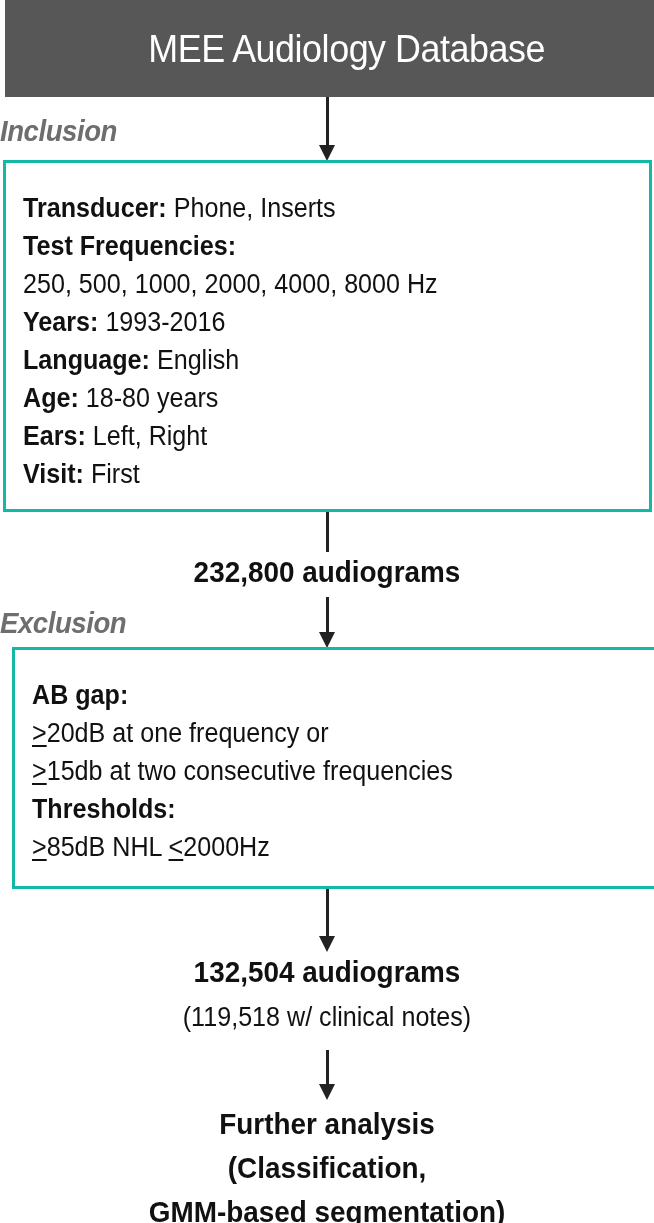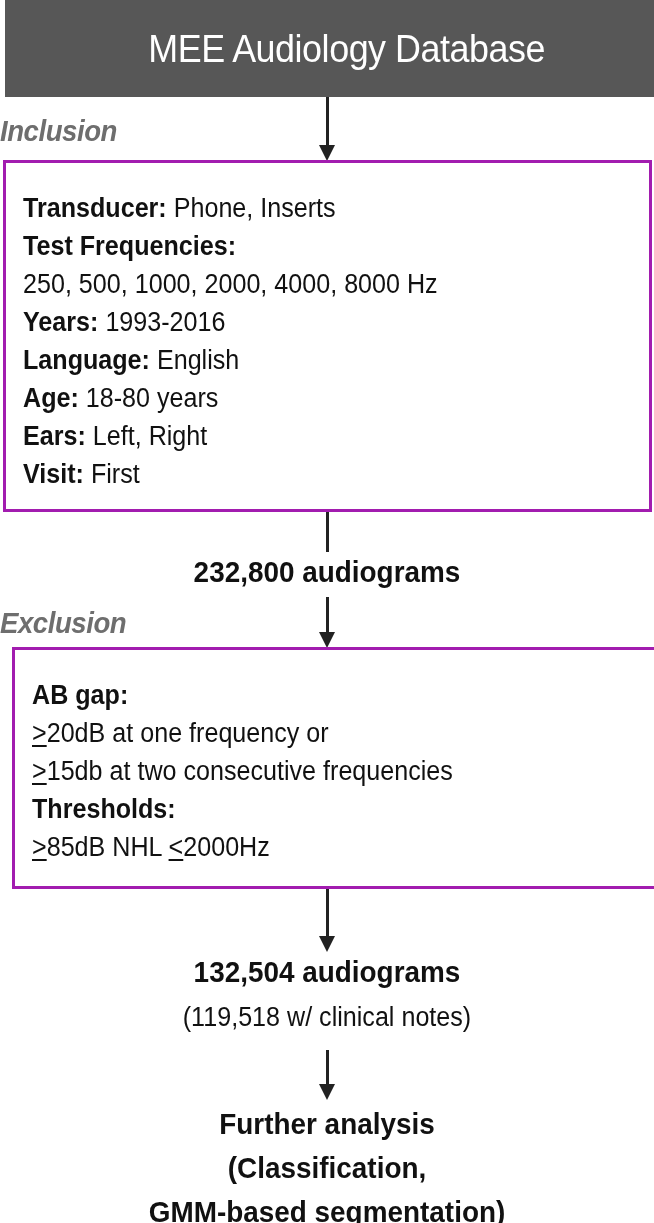--- a/index.html
+++ b/index.html
@@ -8,21 +8,21 @@
     .abs { position: absolute; }
     .header-box { left: 5px; top: 0px; width: 644px; height: 97px; background: #575757;
                   display: flex; align-items: center; justify-content: center; padding-left: 20px; }
     .header-title { color: #ffffff; font-size: 39px; font-weight: normal; letter-spacing: -0.5px;
                     transform: scaleX(0.92); white-space: nowrap; }
     .section-label { font-size: 30px; font-weight: bold; font-style: italic; color: #6e6e6e;
                      letter-spacing: -0.5px; transform: scaleX(0.92); transform-origin: left center; white-space: nowrap; }
     .vline { width: 3px; background: #222222; left: 326px; }
     .arrowhead { left: 319px; width: 0; height: 0; border-left: 8px solid transparent;
                  border-right: 8px solid transparent; border-top: 16px solid #222222; }
-    .crit-box { left: 3px; width: 643px; border: 3px solid #a21caf; background: #ffffff; }
+    .crit-box { left: 3px; width: 643px; border: 3px solid #14b8a6; background: #ffffff; }
     .crit-line { font-size: 27px; line-height: 38px; white-space: nowrap; transform: scaleX(0.93);
                  transform-origin: left center; }
     .crit-line b { font-weight: bold; }
     .u { text-decoration: underline; text-underline-offset: 3px; }
     .count { left: 0; width: 654px; text-align: center; font-size: 30px; font-weight: bold;
              white-space: nowrap; transform: scaleX(0.93); }
     .sub { left: 0; width: 654px; text-align: center; font-size: 27px; white-space: nowrap; transform: scaleX(0.93); }
     .final { left: 0; width: 654px; text-align: center; font-size: 30px; font-weight: bold;
              line-height: 44px; transform: scaleX(0.93); }
   </style>

